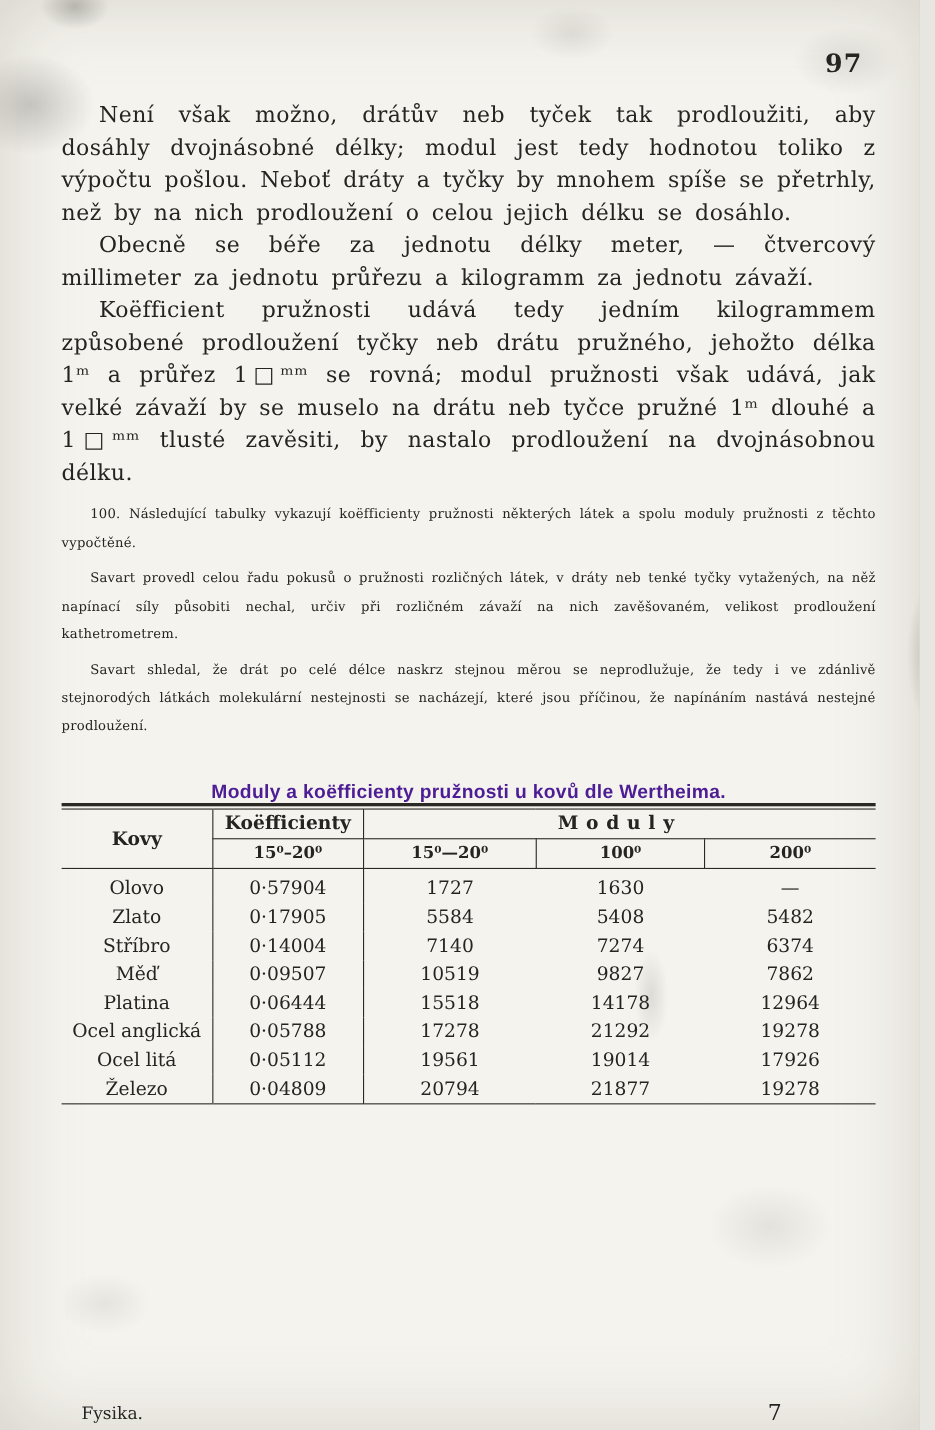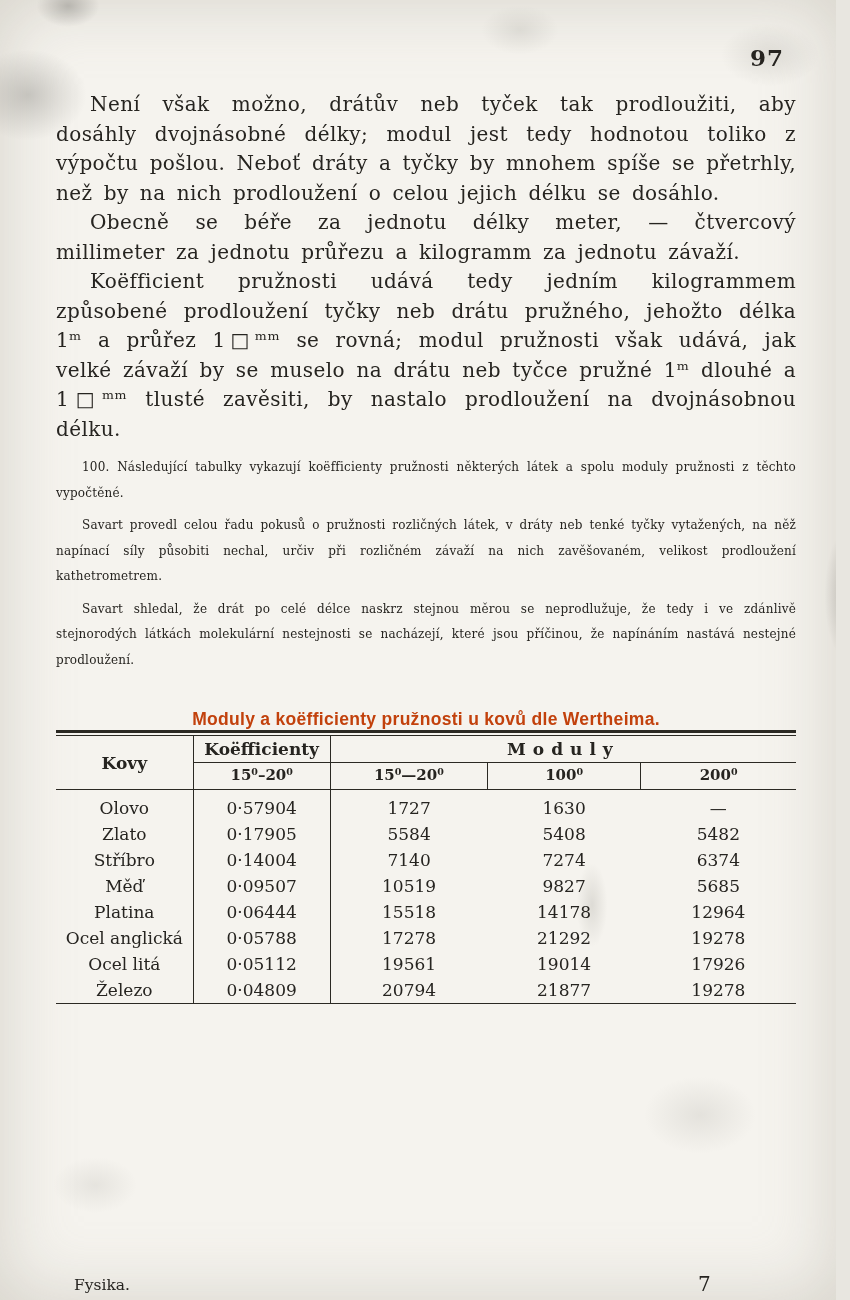--- a/index.html
+++ b/index.html
@@ -69,21 +69,21 @@
     word-spacing: 2.5px;
   }
   p.sm.first { margin-top: 11px; }
   .table-title {
     margin-top: 36px;
     text-align: center;
     font-family: "Liberation Sans", sans-serif;
     font-size: 17.5px;
     font-weight: bold;
     letter-spacing: 0.3px;
-    color: #c2410c;
+    color: #4c1d95;
   }
   .table-wrap {
     border-top: 3px solid #2b2923;
     padding-top: 2px;
   }
   table.data {
     width: 100%;
     border-collapse: collapse;
     border-top: 1px solid #2b2923;
     border-bottom: 1px solid #2b2923;
@@ -207,21 +207,21 @@
             <td class="koeff">0·14004</td>
             <td>7140</td>
             <td>7274</td>
             <td>6374</td>
           </tr>
           <tr>
             <td class="metal">Měď</td>
             <td class="koeff">0·09507</td>
             <td>10519</td>
             <td>9827</td>
-            <td>5685</td>
+            <td>7862</td>
           </tr>
           <tr>
             <td class="metal">Platina</td>
             <td class="koeff">0·06444</td>
             <td>15518</td>
             <td>14178</td>
             <td>12964</td>
           </tr>
           <tr>
             <td class="metal">Ocel anglická</td>

